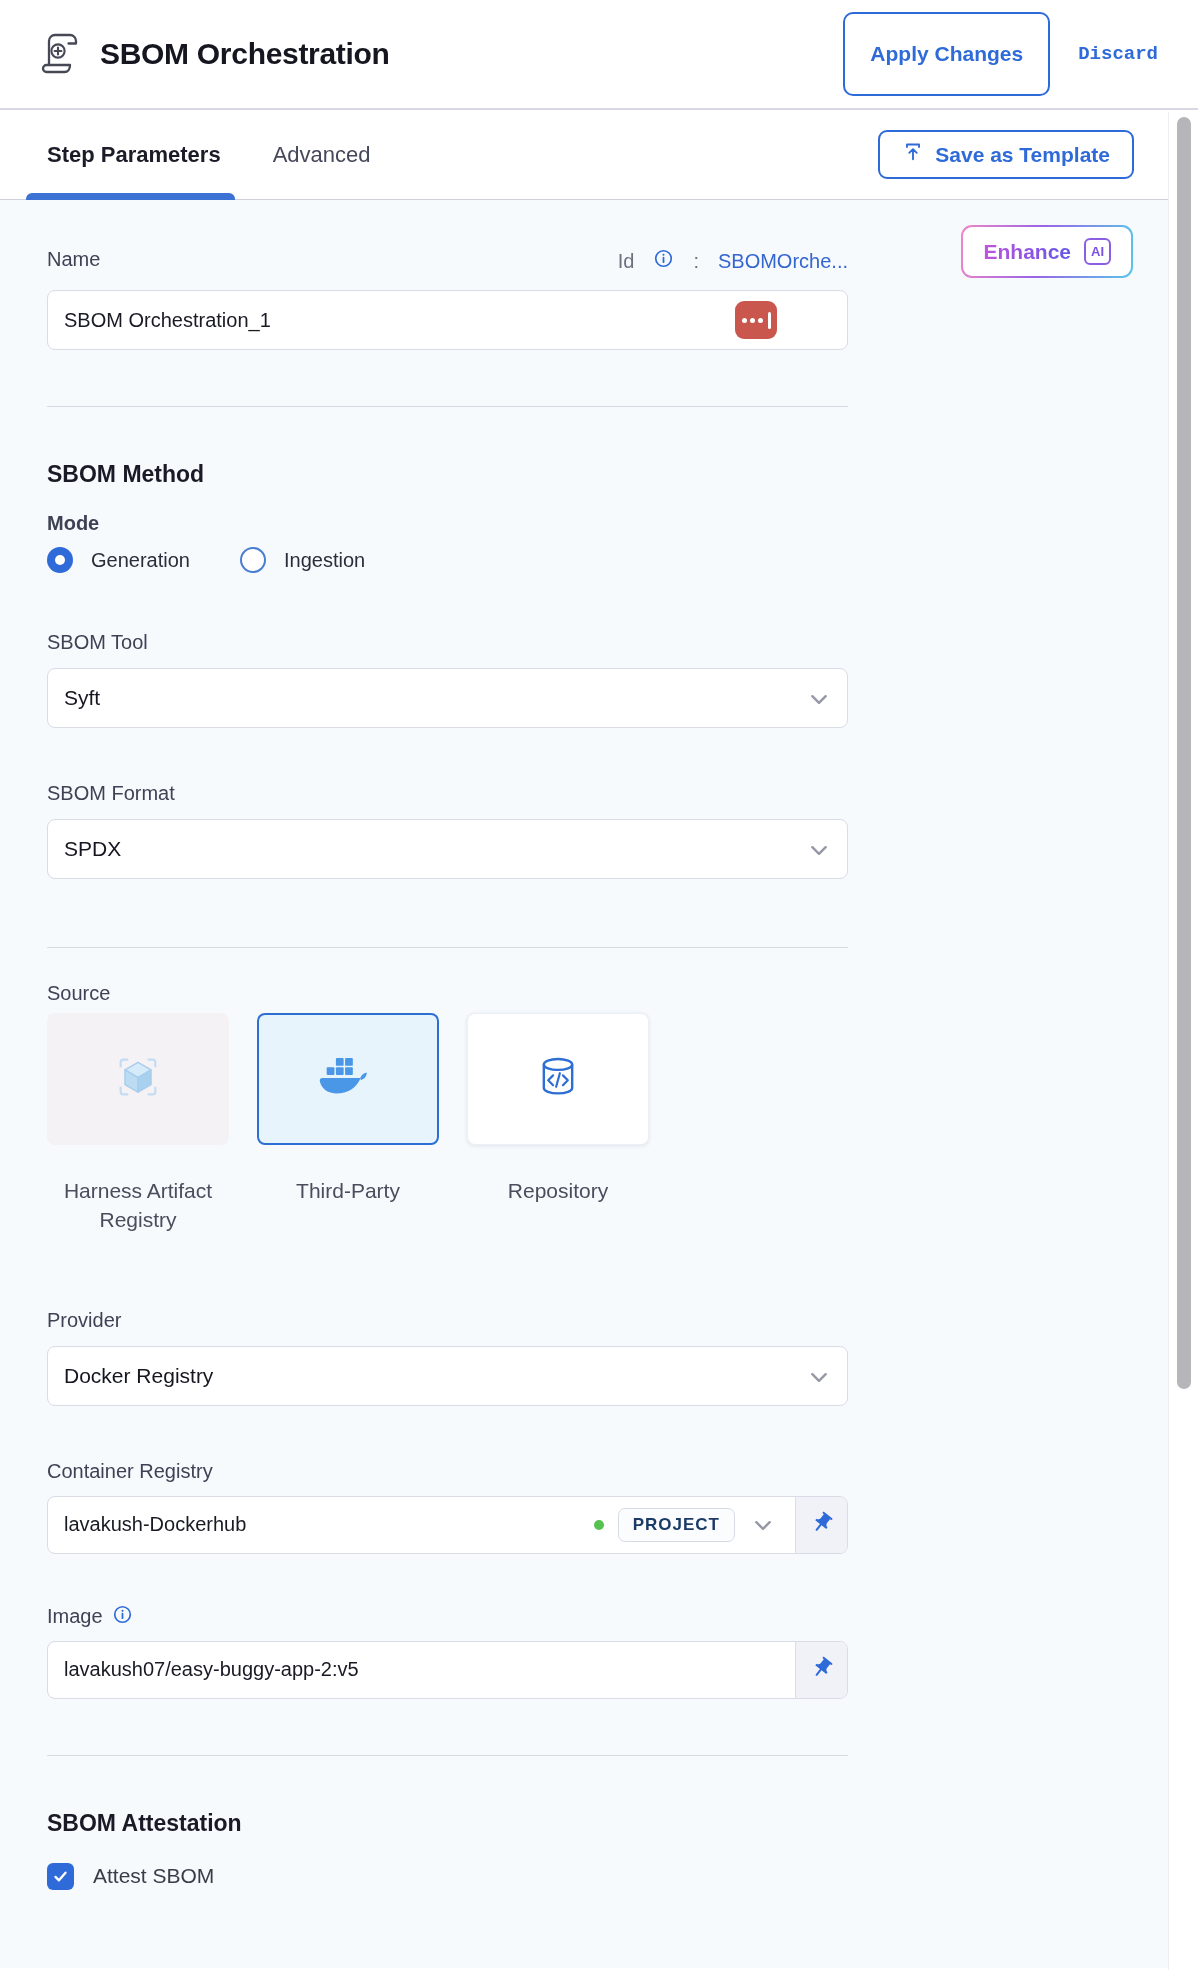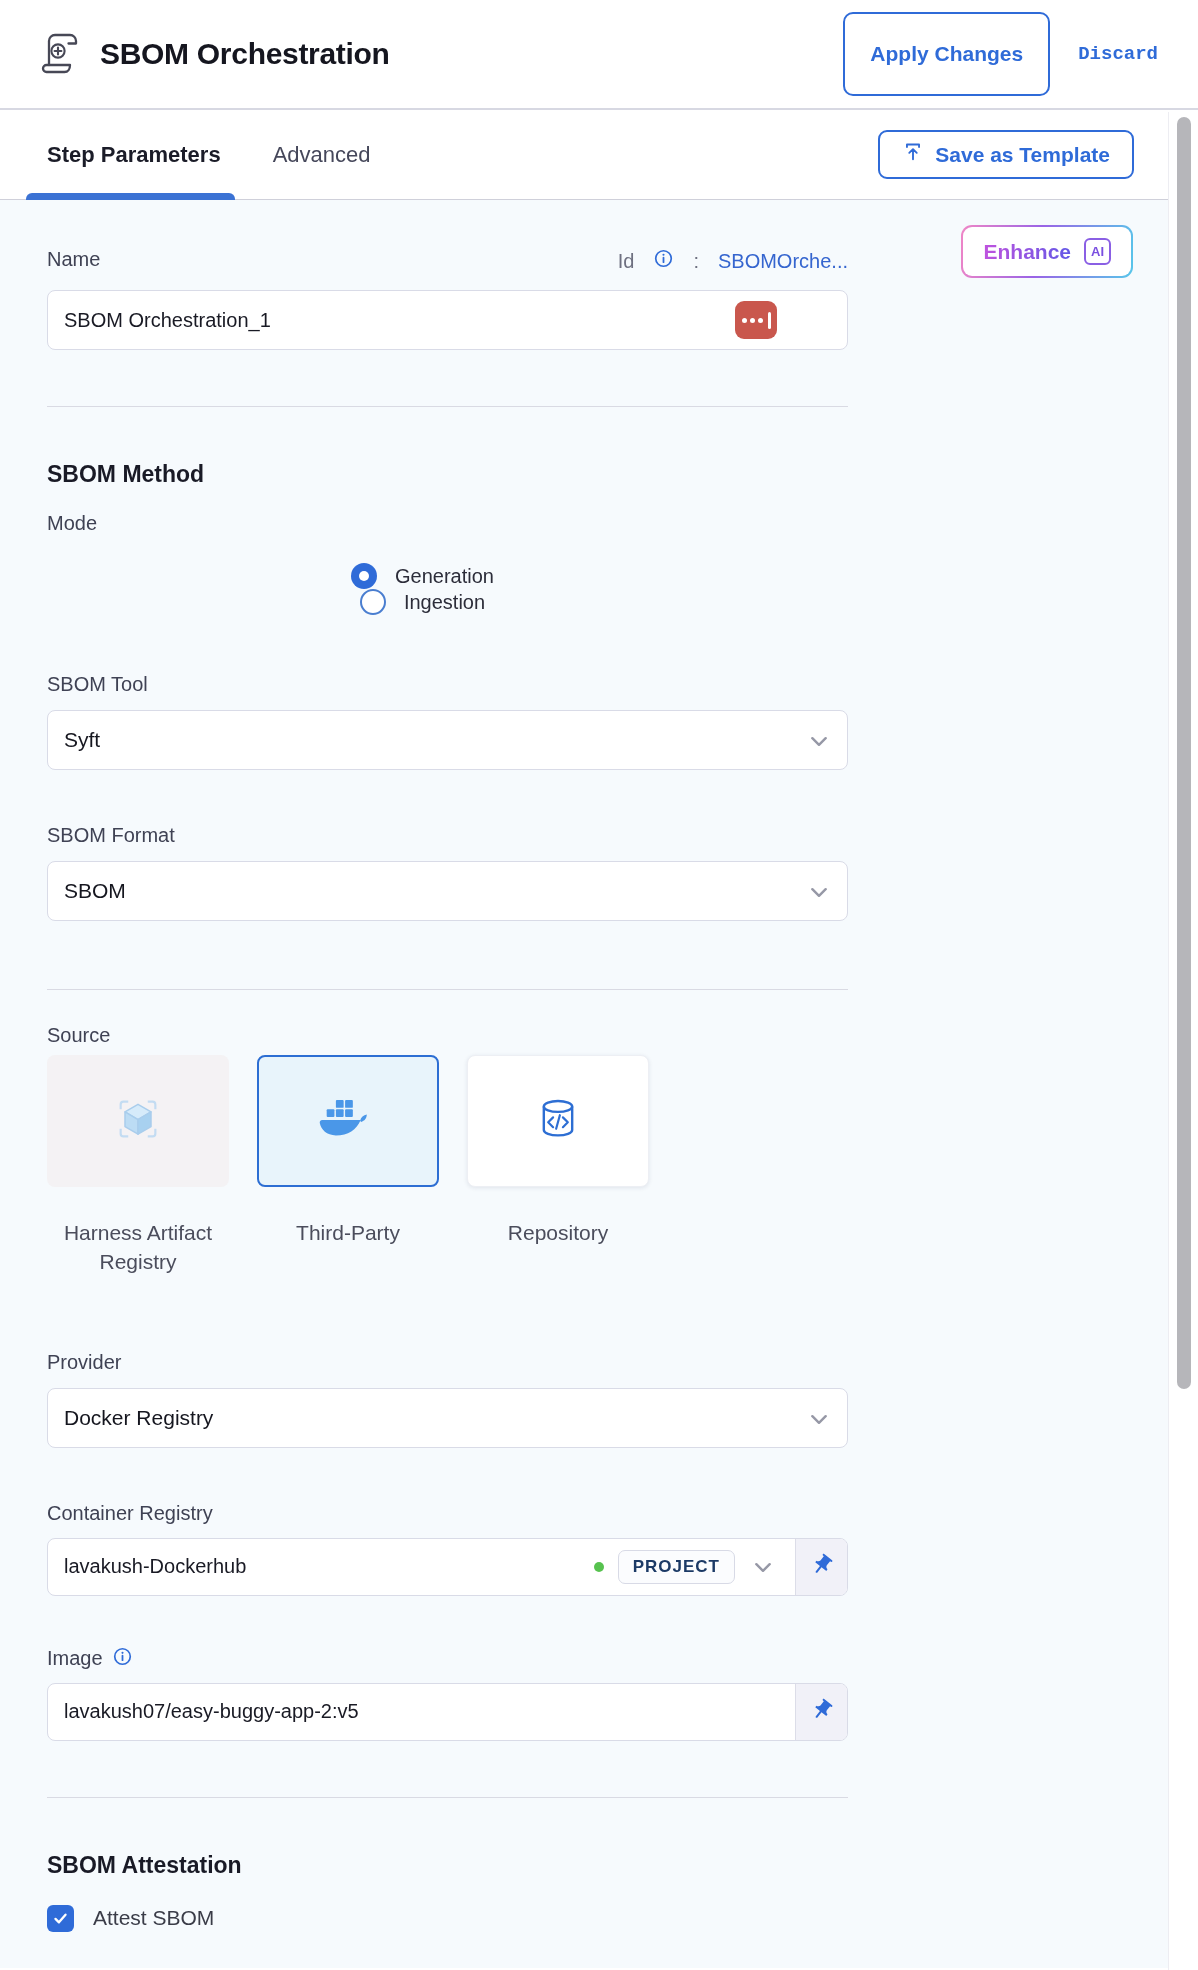--- a/index.html
+++ b/index.html
@@ -48,22 +48,22 @@
                 color:#191a24; }
   .text-input input { border:none; outline:none; flex:1; font:inherit; color:inherit;
                       background:transparent; min-width:0; }
   .runtime-chip { width:42px; height:38px; background:#c9574d; border-radius:9px;
                   display:flex; align-items:center; justify-content:center; gap:3px;
                   margin-left:auto; margin-right:54px; cursor:pointer; flex:none; }
   .runtime-chip .dot { width:5px; height:5px; border-radius:50%; background:#fff; }
   .runtime-chip .bar { width:3px; height:17px; background:#fff; border-radius:2px; margin-left:2px; }
   .divider { height:1px; background:#d9dae3; width:801px; margin:56px 0 54px; }
   .section-heading { font-size:23px; font-weight:700; color:#191a26; margin-bottom:24px; }
-  .mode-label { margin-bottom:28px; }
-  .radio-row { display:flex; align-items:center; margin-bottom:58px;flex-direction:column; }
+  .mode-label { margin-bottom:12px;font-weight:bold; }
+  .radio-row { display:flex; align-items:flex-end; margin-bottom:58px; }
   .radio-item { display:flex; align-items:center; gap:18px; margin-right:50px; cursor:pointer; }
   .radio { width:26px; height:26px; border-radius:50%; flex:none; }
   .radio.on { background:#2f6bd8; position:relative; }
   .radio.on::after { content:""; position:absolute; left:8px; top:8px; width:10px; height:10px;
                      background:#fff; border-radius:50%; }
   .radio.off { background:#fff; border:2px solid #4a7ed0; }
   .radio-text { font-size:20px; color:#2c2d3a; }
   .select-label { margin-bottom:14px; }
   .select { height:60px; background:#fff; border:1px solid #d9dbe7; border-radius:8px;
             display:flex; align-items:center; justify-content:space-between;
@@ -213,21 +213,21 @@
       <span>Syft</span>
       <span>
         <svg width="16" height="11" viewBox="0 0 12 8" fill="none">
             <path d="M1 1.5 6 6.5 11 1.5" stroke="#9698a6" stroke-width="1.8" stroke-linecap="round" stroke-linejoin="round"></path>
           </svg>
       </span>
     </div>
 
     <div class="field-label select-label">SBOM Format</div>
     <div class="select">
-      <span>SBOM</span>
+      <span>SPDX</span>
       <span>
         <svg width="16" height="11" viewBox="0 0 12 8" fill="none">
             <path d="M1 1.5 6 6.5 11 1.5" stroke="#9698a6" stroke-width="1.8" stroke-linecap="round" stroke-linejoin="round"></path>
           </svg>
       </span>
     </div>
 
     <div class="divider divider2"></div>
 
     <div class="field-label source-label">Source</div>

